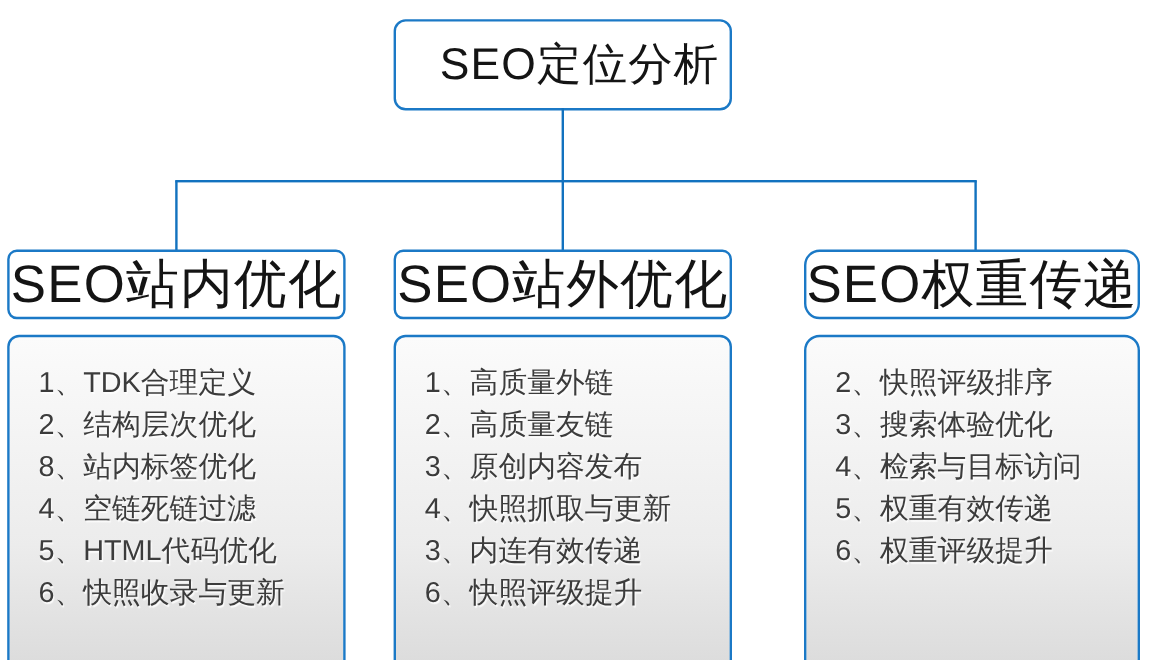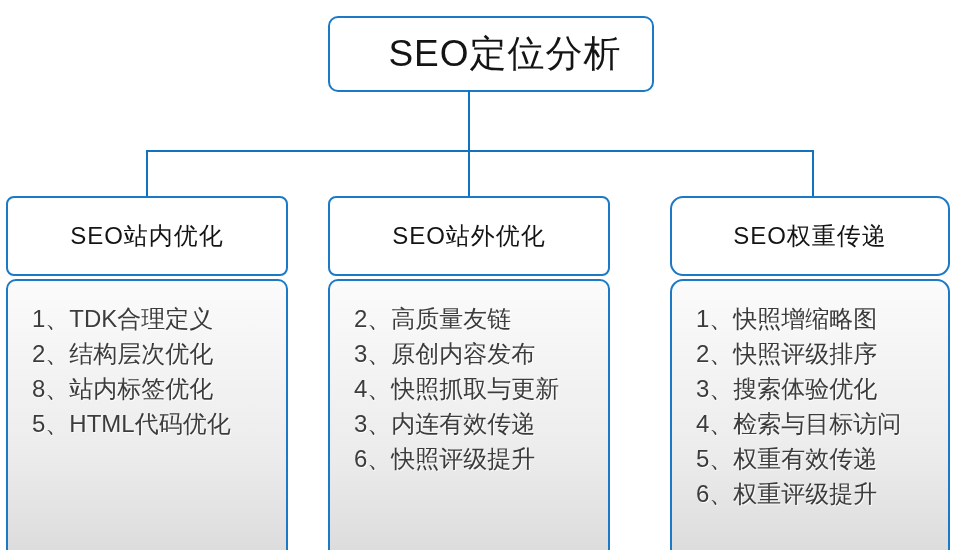--- a/index.html
+++ b/index.html
@@ -4,23 +4,23 @@
 <style>
   html,body{margin:0;padding:0;background:#fff;}
   .stage{
     position:relative;width:960px;height:550px;background:var(--background,#fff);
     font-family:"Liberation Sans","DejaVu Sans",sans-serif;overflow:hidden;
   }
   .box{
     position:absolute;background:#fff;border:2px solid var(--border_blue,#1b79c6);
     display:flex;align-items:center;justify-content:center;box-sizing:border-box;
   }
-  .root-box{left:328px;top:16px;width:326px;height:76px;border-radius:10px;
+  .root-box{left:328px;top:16px;width:282px;height:76px;border-radius:10px;
     font-size:37px;color:var(--header_text,#141414);letter-spacing:1px;padding-left:28px;}
-  .col-header{top:196px;height:80px;border-radius:8px;font-size:24px;
+  .col-header{top:208px;height:58px;border-radius:8px;font-size:44px;
     color:var(--header_text,#141414);z-index:2;letter-spacing:1px;}
   .col-list{
     position:absolute;top:279px;height:319px;box-sizing:border-box;z-index:1;
     border:2px solid var(--border_blue,#1b79c6);border-radius:10px;
     background:linear-gradient(180deg,var(--list_gradient_top,#fbfbfb) 0%,#ececec 55%,var(--list_gradient_bottom,#d5d5d5) 100%);
     padding:20px 10px 0 24px;
   }
   .c0{left:6px;width:282px;}
   .c1{left:328px;width:282px;}
   .c2{left:670px;width:280px;border-radius:13px;}
@@ -51,39 +51,41 @@
   <div class="line ln-drop-center"></div>
   <div class="line ln-drop-right"></div>
 
   <div class="box col-header c0">
     <span>SEO站内优化</span>
   </div>
   <div class="col-list c0">
     <div class="item">1、TDK合理定义</div>
     <div class="item">2、结构层次优化</div>
     <div class="item">8、站内标签优化</div>
+    <div class="item">4、空链死链过滤</div>
     <div class="item">5、HTML代码优化</div>
+    <div class="item">6、快照收录与更新</div>
   </div>
 
   <div class="box col-header c1">
     <span>SEO站外优化</span>
   </div>
   <div class="col-list c1">
+    <div class="item">1、高质量外链</div>
     <div class="item">2、高质量友链</div>
     <div class="item">3、原创内容发布</div>
     <div class="item">4、快照抓取与更新</div>
     <div class="item">3、内连有效传递</div>
     <div class="item">6、快照评级提升</div>
   </div>
 
   <div class="box col-header c2">
     <span>SEO权重传递</span>
   </div>
   <div class="col-list c2">
-    <div class="item">1、快照增缩略图</div>
     <div class="item">2、快照评级排序</div>
     <div class="item">3、搜索体验优化</div>
     <div class="item">4、检索与目标访问</div>
     <div class="item">5、权重有效传递</div>
     <div class="item">6、权重评级提升</div>
   </div>
 
 </div>
 
 </body></html>

